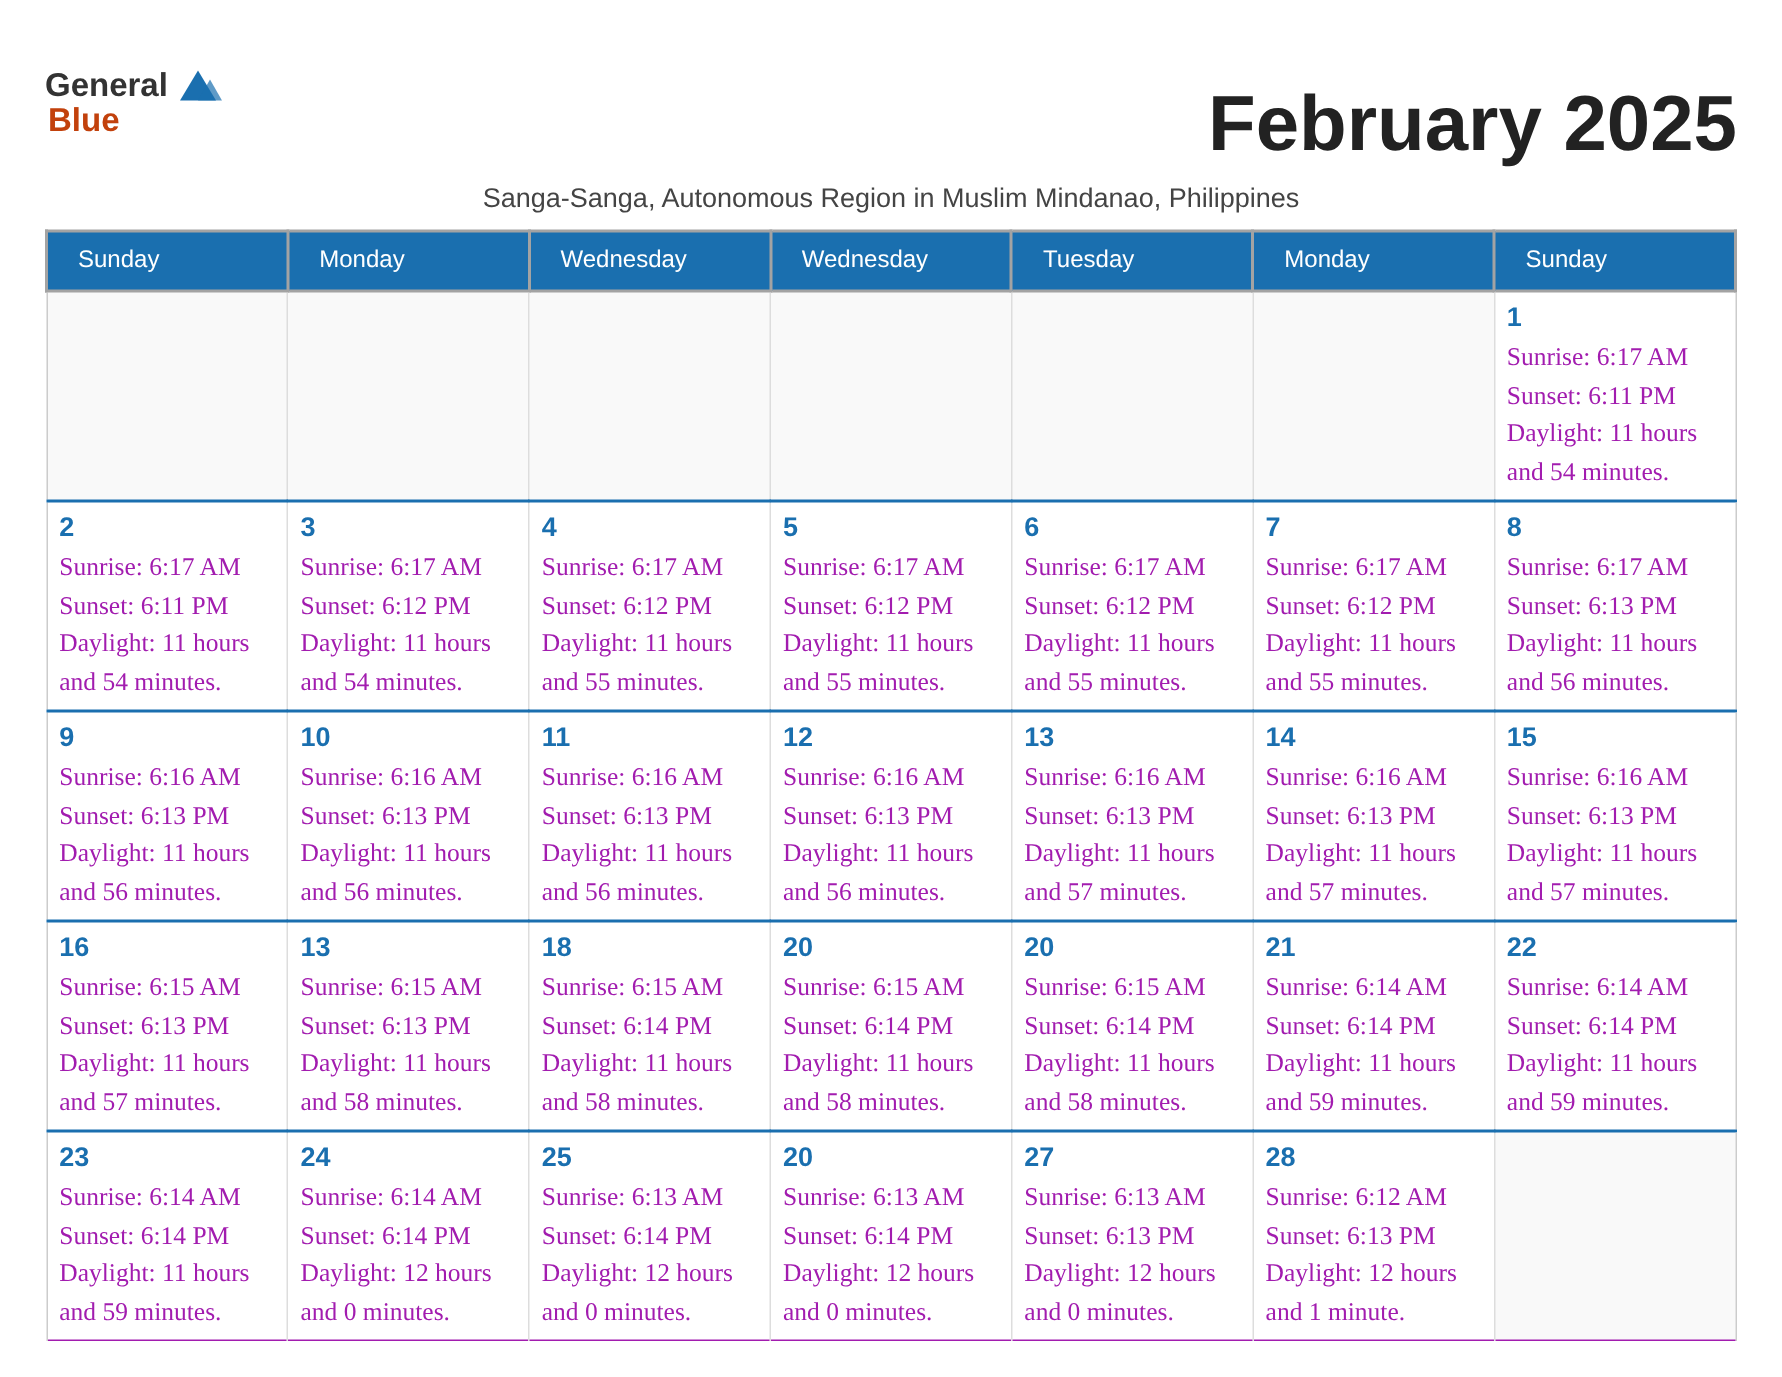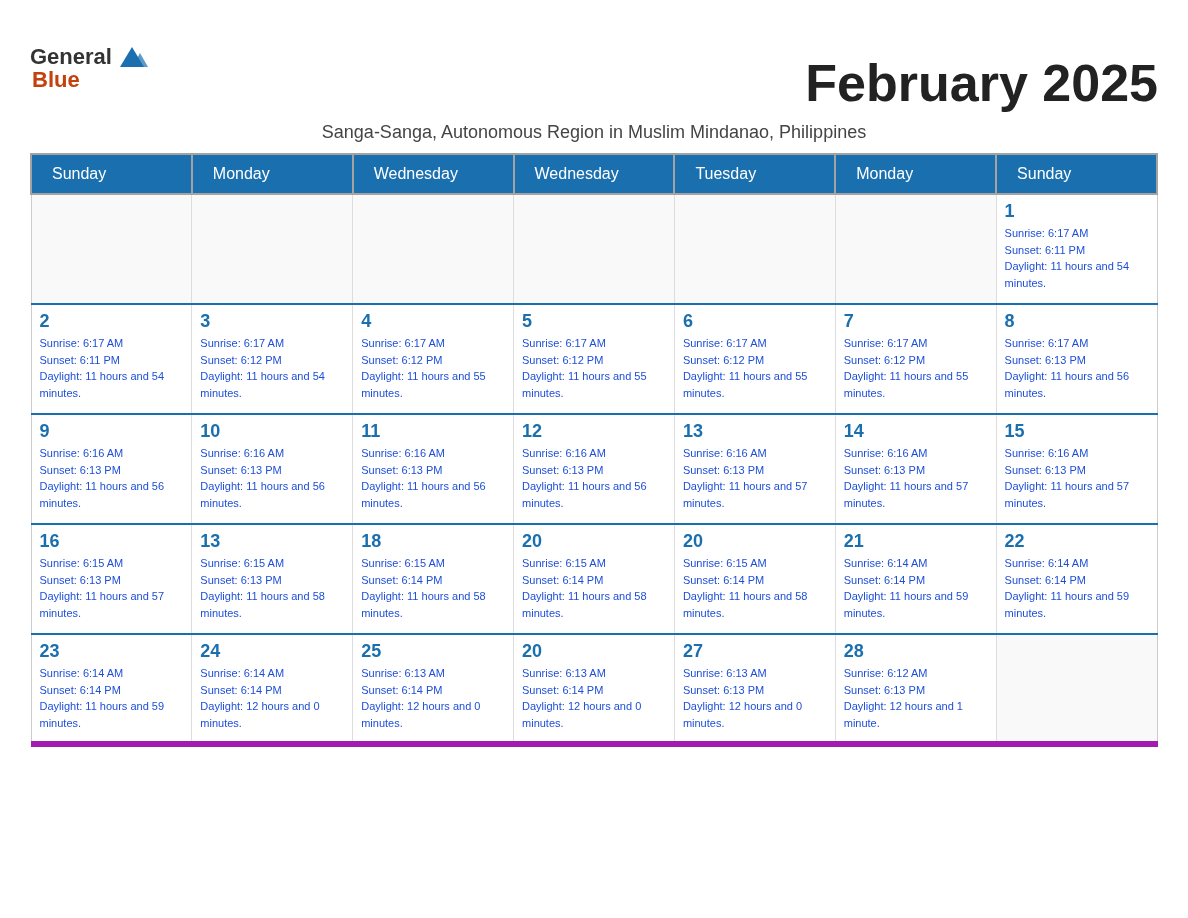--- a/index.html
+++ b/index.html
@@ -86,29 +86,30 @@
       border-right: 1px solid #ccc;
     }
     .day-number {
       font-size: 18px;
       font-weight: bold;
       color: #1a6faf;
       display: block;
       margin-bottom: 3px;
     }
     .day-info {
-      font-size: 11px;
-      color: #1d4ed8;
+      font-size: 17px;
+      color: #a21caf;
       line-height: 1.5;
+      font-family: Liberation Serif, serif;
     }
     .empty-cell {
       background: #f9f9f9;
     }
     tbody tr:last-child {
-      border-bottom: 6px solid #a21caf;
+      border-bottom: 1px solid #a21caf;
     }
     tbody tr td {
       background: #fff;
     }
     tbody tr td.empty-cell {
       background: #f9f9f9;
     }
   </style>
 </head>
 <body>

